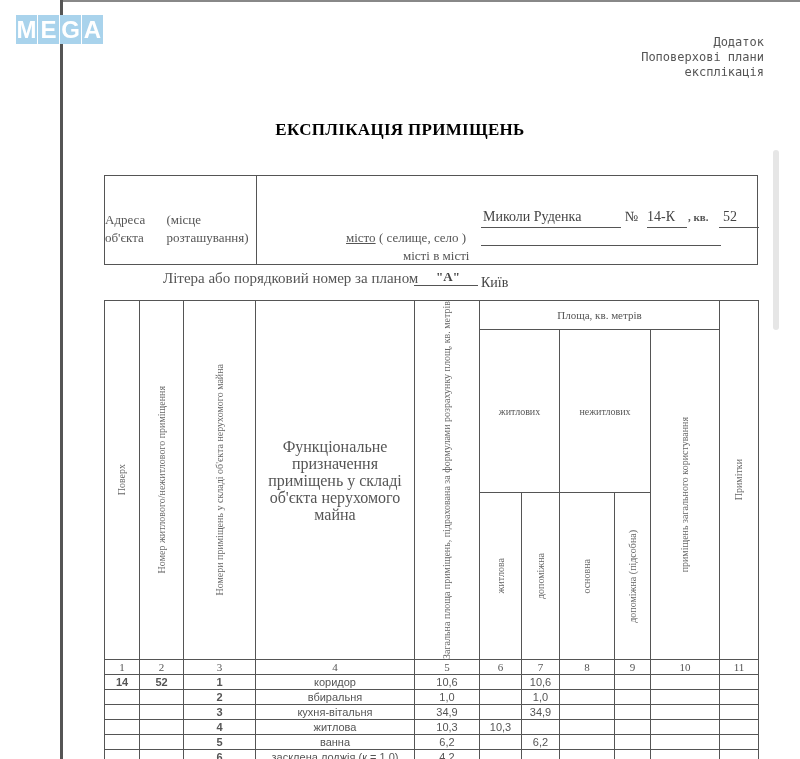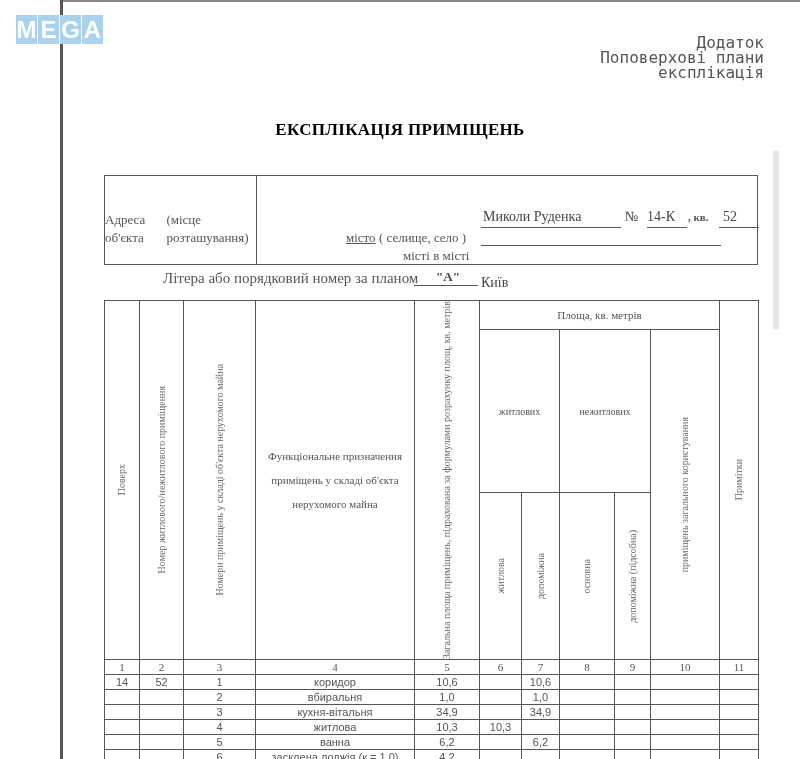--- a/index.html
+++ b/index.html
@@ -1,41 +1,41 @@
 <!DOCTYPE html>
 <html><head>
 <meta charset="utf-8">
 <style>
   html, body { margin:0; padding:0; }
   body { width:800px; height:759px; background:#ffffff; position:relative; overflow:hidden; font-family:"Liberation Serif", serif; color:#333; }
   .page-edge { position:absolute; left:60px; top:0; width:3px; height:759px; background:#555; }
   .top-edge { position:absolute; left:60px; top:0; width:740px; height:2px; background:#888; }
   .logo { position:absolute; left:16px; top:15px; height:29px; display:flex; gap:1px; }
   .logo span { display:inline-block; width:21px; height:29px; background:#a9d3ec; color:#fff; font-family:"Liberation Sans", sans-serif; font-weight:bold; font-size:24px; line-height:29px; text-align:center; }
-  .annex { position:absolute; right:36px; top:35px; text-align:right; font-family:"DejaVu Sans Mono", monospace; font-size:16px; line-height:15px; color:#555; }
+  .annex { position:absolute; right:36px; top:35px; text-align:right; font-family:"DejaVu Sans Mono", monospace; font-size:12px; line-height:15px; color:#555; }
   .title { position:absolute; left:0; width:800px; top:120px; text-align:center; font-weight:bold; font-size:17px; letter-spacing:0.3px; color:#000000; }
   .scroll { position:absolute; left:773px; top:150px; width:6px; height:180px; background:#e6e6e6; border-radius:3px; }
 
   .addr-box { position:absolute; left:104px; top:175px; width:654px; height:90px; border:1px solid #555; box-sizing:border-box; }
   .addr-left { position:absolute; left:0; top:0; width:152px; height:88px; border-right:1px solid #555; display:flex; flex-direction:row; justify-content:center; align-items:center; font-size:13px; color:#555; line-height:18px; padding-top:18px; box-sizing:border-box; }
   .al { position:absolute; font-size:13px; color:#555; white-space:nowrap; }
   .u { text-decoration:underline; }
   .val { position:absolute; font-weight:normal; font-size:14px; color:#444; text-align:left; white-space:nowrap; }
   .line { position:absolute; height:1px; background:#555; }
   .litera { position:absolute; left:163px; top:270px; font-size:15px; color:#555; }
   .litera-val { position:absolute; left:418px; top:269px; width:60px; text-align:center; font-weight:bold; font-size:13px; color:#444; }
 
   table.grid { position:absolute; left:104px; top:300px; border-collapse:collapse; table-layout:fixed; }
   table.grid td { border:1px solid #555; padding:0; font-size:11px; color:#555; text-align:center; vertical-align:middle; overflow:hidden; }
   .vert { writing-mode:vertical-rl; transform:rotate(180deg); font-size:10px; line-height:12px; margin:auto; color:#666; }
   .hdr-h { font-size:11px; color:#666; }
   .num td { font-size:10px; color:#777; height:14px; }
   .data td { height:14px; font-family:"Liberation Sans", sans-serif; font-size:11px; color:#555; }
-  .data td.b { font-weight:normal; }
-  .func-text { font-size:11px; line-height:24px; color:#555; padding:0 6px; }
+  .data td.b { font-weight:bold; }
+  .func-text { font-size:16px; line-height:17px; color:#555; padding:0 6px; }
 </style>
 </head>
 <body>
 
 <div class="top-edge"></div>
 <div class="page-edge"></div>
 
 <div class="logo">
   <span>M</span>
   <span>E</span>

